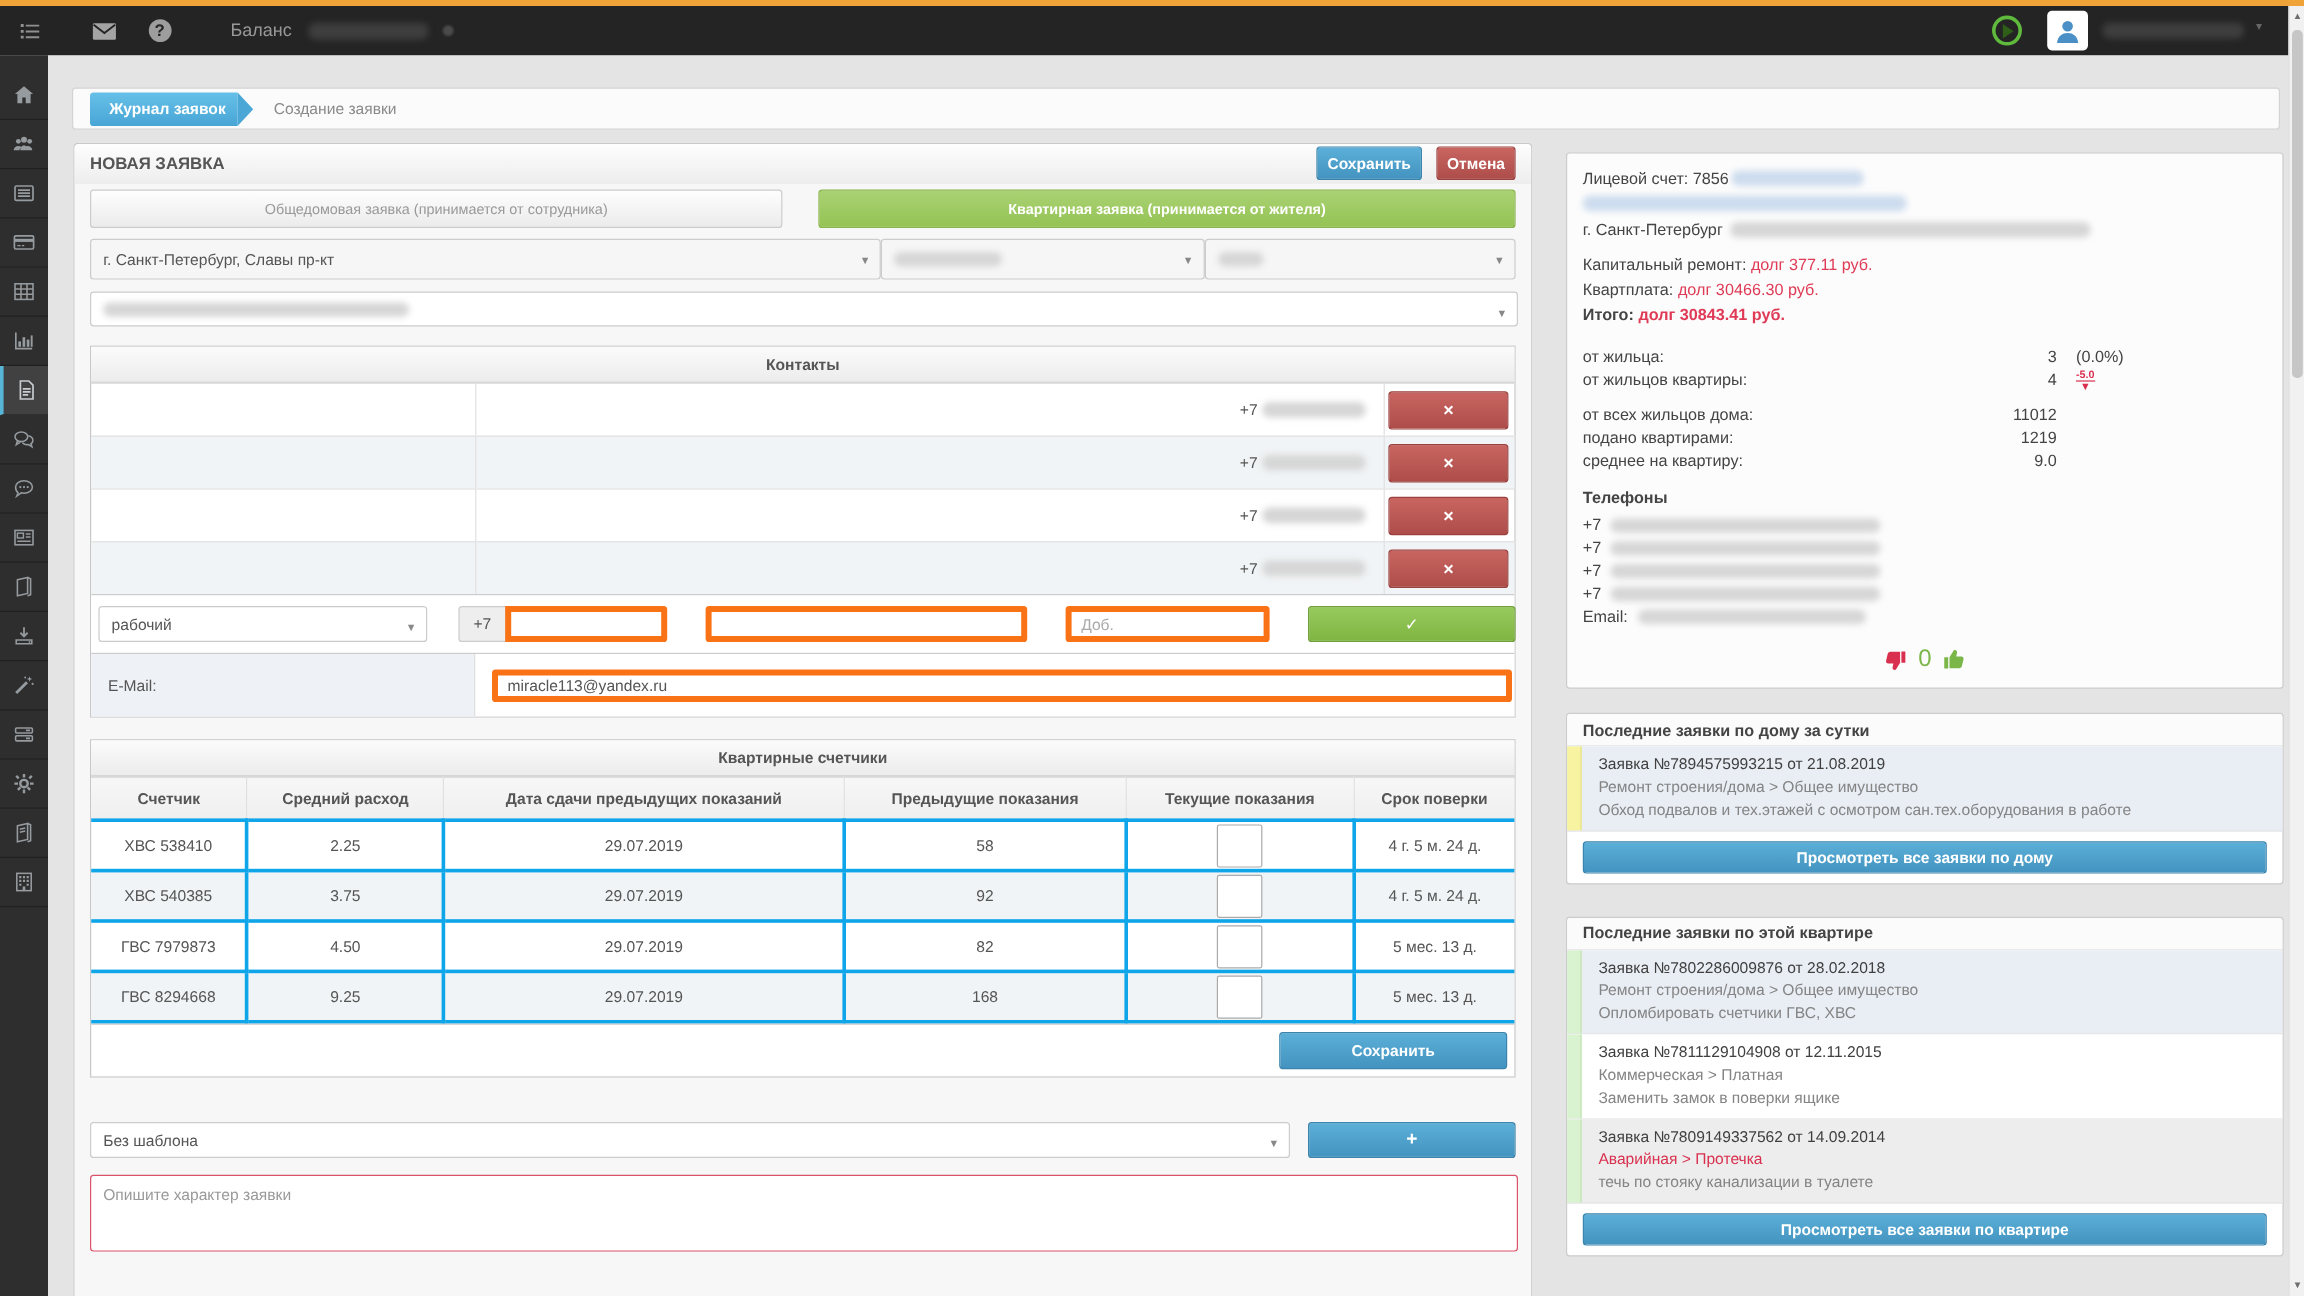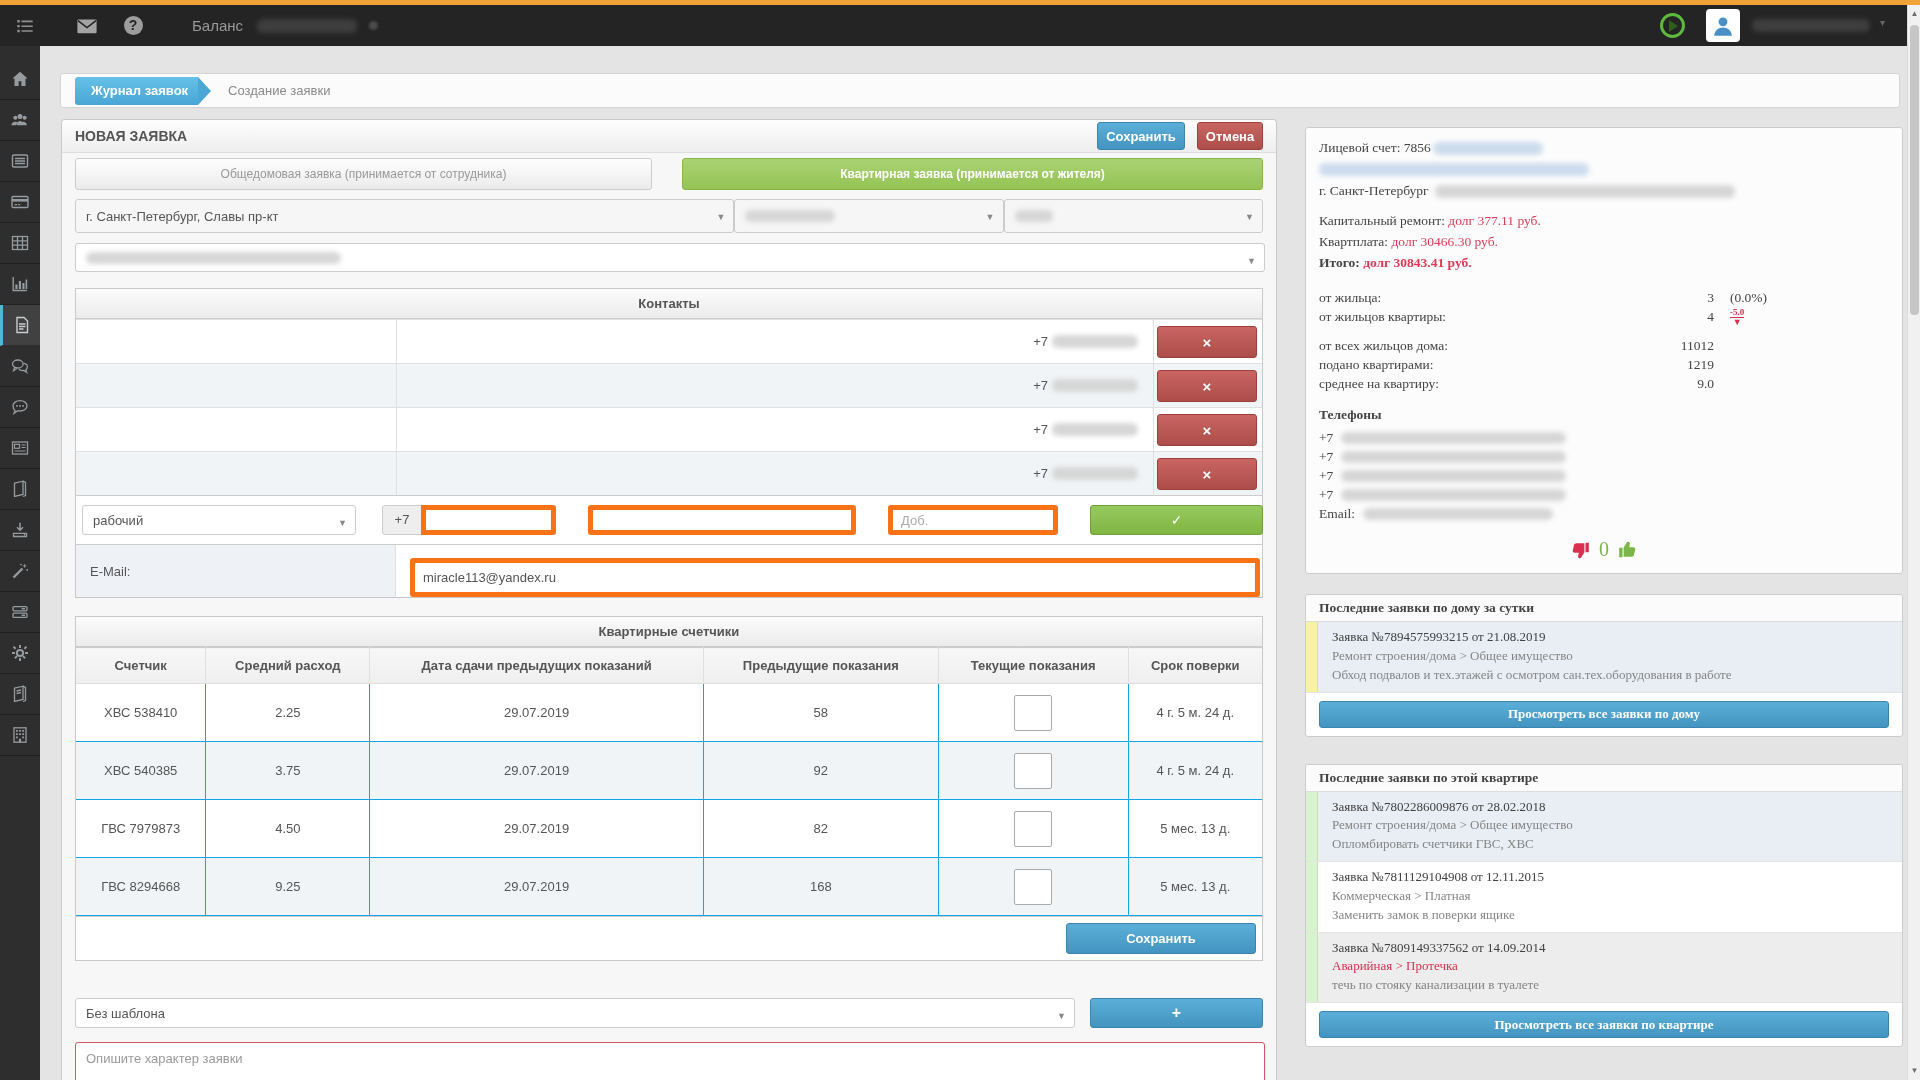--- a/index.html
+++ b/index.html
@@ -103,43 +103,43 @@
   .inp { border:5px solid #f97316; border-radius:3px; font-size:13px; color:#555; padding:0 8px;
     background:#fff; font-family:inherit; }
   .inp::placeholder { color:#aaa; }
   .addrow .in1 { position:absolute; left:345px; top:9px; width:135px; height:30px; border-radius:0 3px 3px 0; }
   .addrow .in2 { position:absolute; left:512px; top:9px; width:268px; height:30px; }
   .addrow .in3 { position:absolute; left:812px; top:9px; width:170px; height:30px; }
   .btn-check { position:absolute; left:1014px; top:9px; width:173px; height:30px; font-size:14px; }
   .emrow { position:relative; height:53px; border-top:1px solid #ccc; background:#fff; }
   .emcell { position:absolute; left:0; top:0; width:320px; height:100%; background:#eef1f5;
     border-right:1px solid #e0e0e0; font-size:13px; color:#555; line-height:53px; padding-left:14px; }
-  .emrow .in-email { position:absolute; left:334px; top:13px; width:850px; height:39px; }
+  .emrow .in-email { position:absolute; left:334px; top:13px; width:850px; height:27px; }
 
   
   .mwrap { margin-top:18px; border:1px solid #c8c8c8; background:#fff; }
   .mtable { width:100%; border-collapse:collapse; font-size:13px; color:#555; }
   .mtable th { height:36px; background:linear-gradient(#f7f7f7,#efefef); border:1px solid #e0e0e0;
     border-top:1px solid #ccc; font-weight:bold; color:#555; }
-  .mtable td { height:58px; border:1px solid #0ea5e9; text-align:center; }
+  .mtable td { height:42px; border:3px solid #0ea5e9; text-align:center; }
   .mtable tr.alt td { background:#f1f4f6; }
   .mtable th:first-child, .mtable td:first-child { border-left:none; }
   .mtable th:last-child, .mtable td:last-child { border-right:none; }
   .m-in { width:38px; height:36px; border:1px solid #aaa; border-radius:2px; }
   .mfoot { position:relative; height:44px; border-top:1px solid #ccc; }
   .btn-msave { position:absolute; right:6px; top:6px; width:190px; height:31px; }
 
   .tmpl-row { display:flex; justify-content:space-between; margin-top:37px; }
   .btn-plus { width:173px; height:30px; font-size:16px; }
   .descarea { margin-top:14px; width:1190px; height:64px; border:1px solid #d9536a; border-radius:3px;
     font-size:13px; color:#555; padding:8px 10px; resize:none; background:#fff; font-family:inherit; }
   .descarea::placeholder { color:#999; }
 
   
-  .rightcol { position:absolute; left:1305px; top:127px; width:598px;font-family:Liberation Serif, serif; }
+  .rightcol { position:absolute; left:1305px; top:127px; width:598px; }
   .card { background:#fcfcfc; border:1px solid #ccc; border-radius:3px; }
   .acct { padding:10px 13px 12px; font-size:13.5px; color:#444; }
   .acct-line { display:flex; align-items:center; height:20px; }
   .link-blob { width:270px; height:13px; margin:5px 0; }
   .addr-blob { width:300px; height:13px; margin-left:6px; }
   .num-blob { width:110px; height:13px; margin-left:2px; }
   .debts { margin-top:12px; }
   .debt-line { height:21px; }
   .red { color:#df3b56; }
   .bold { font-weight:bold; }

